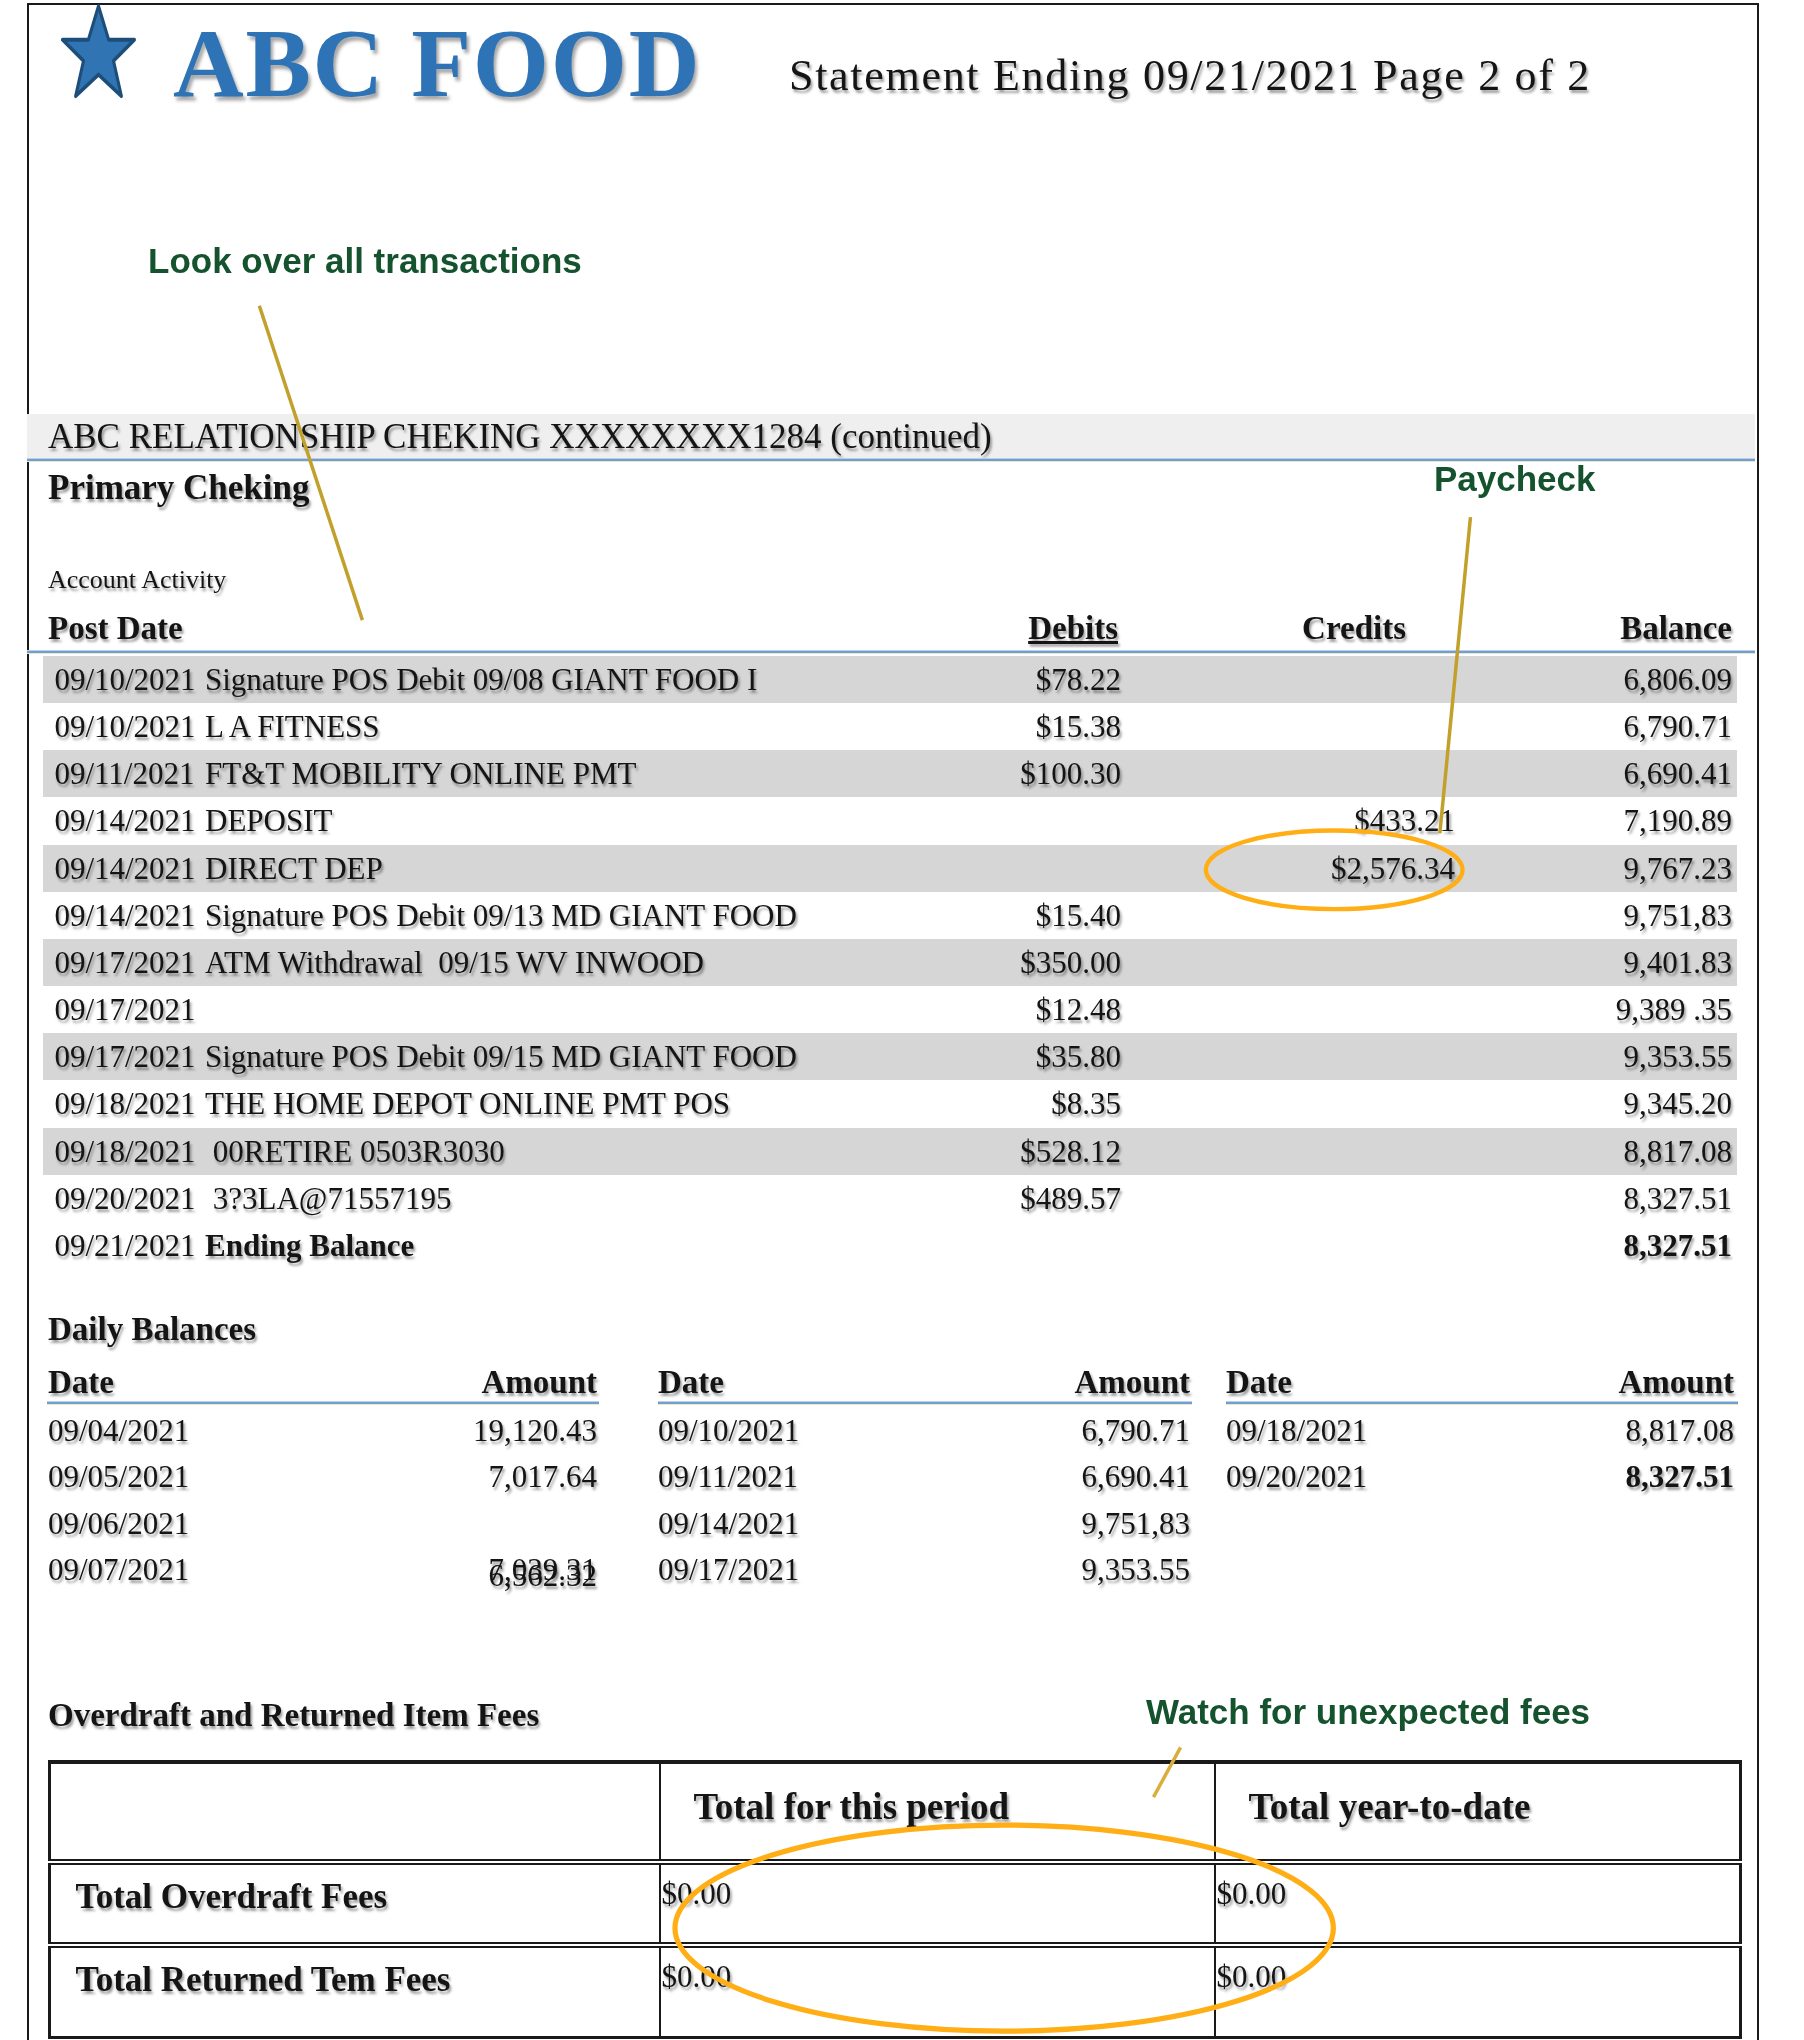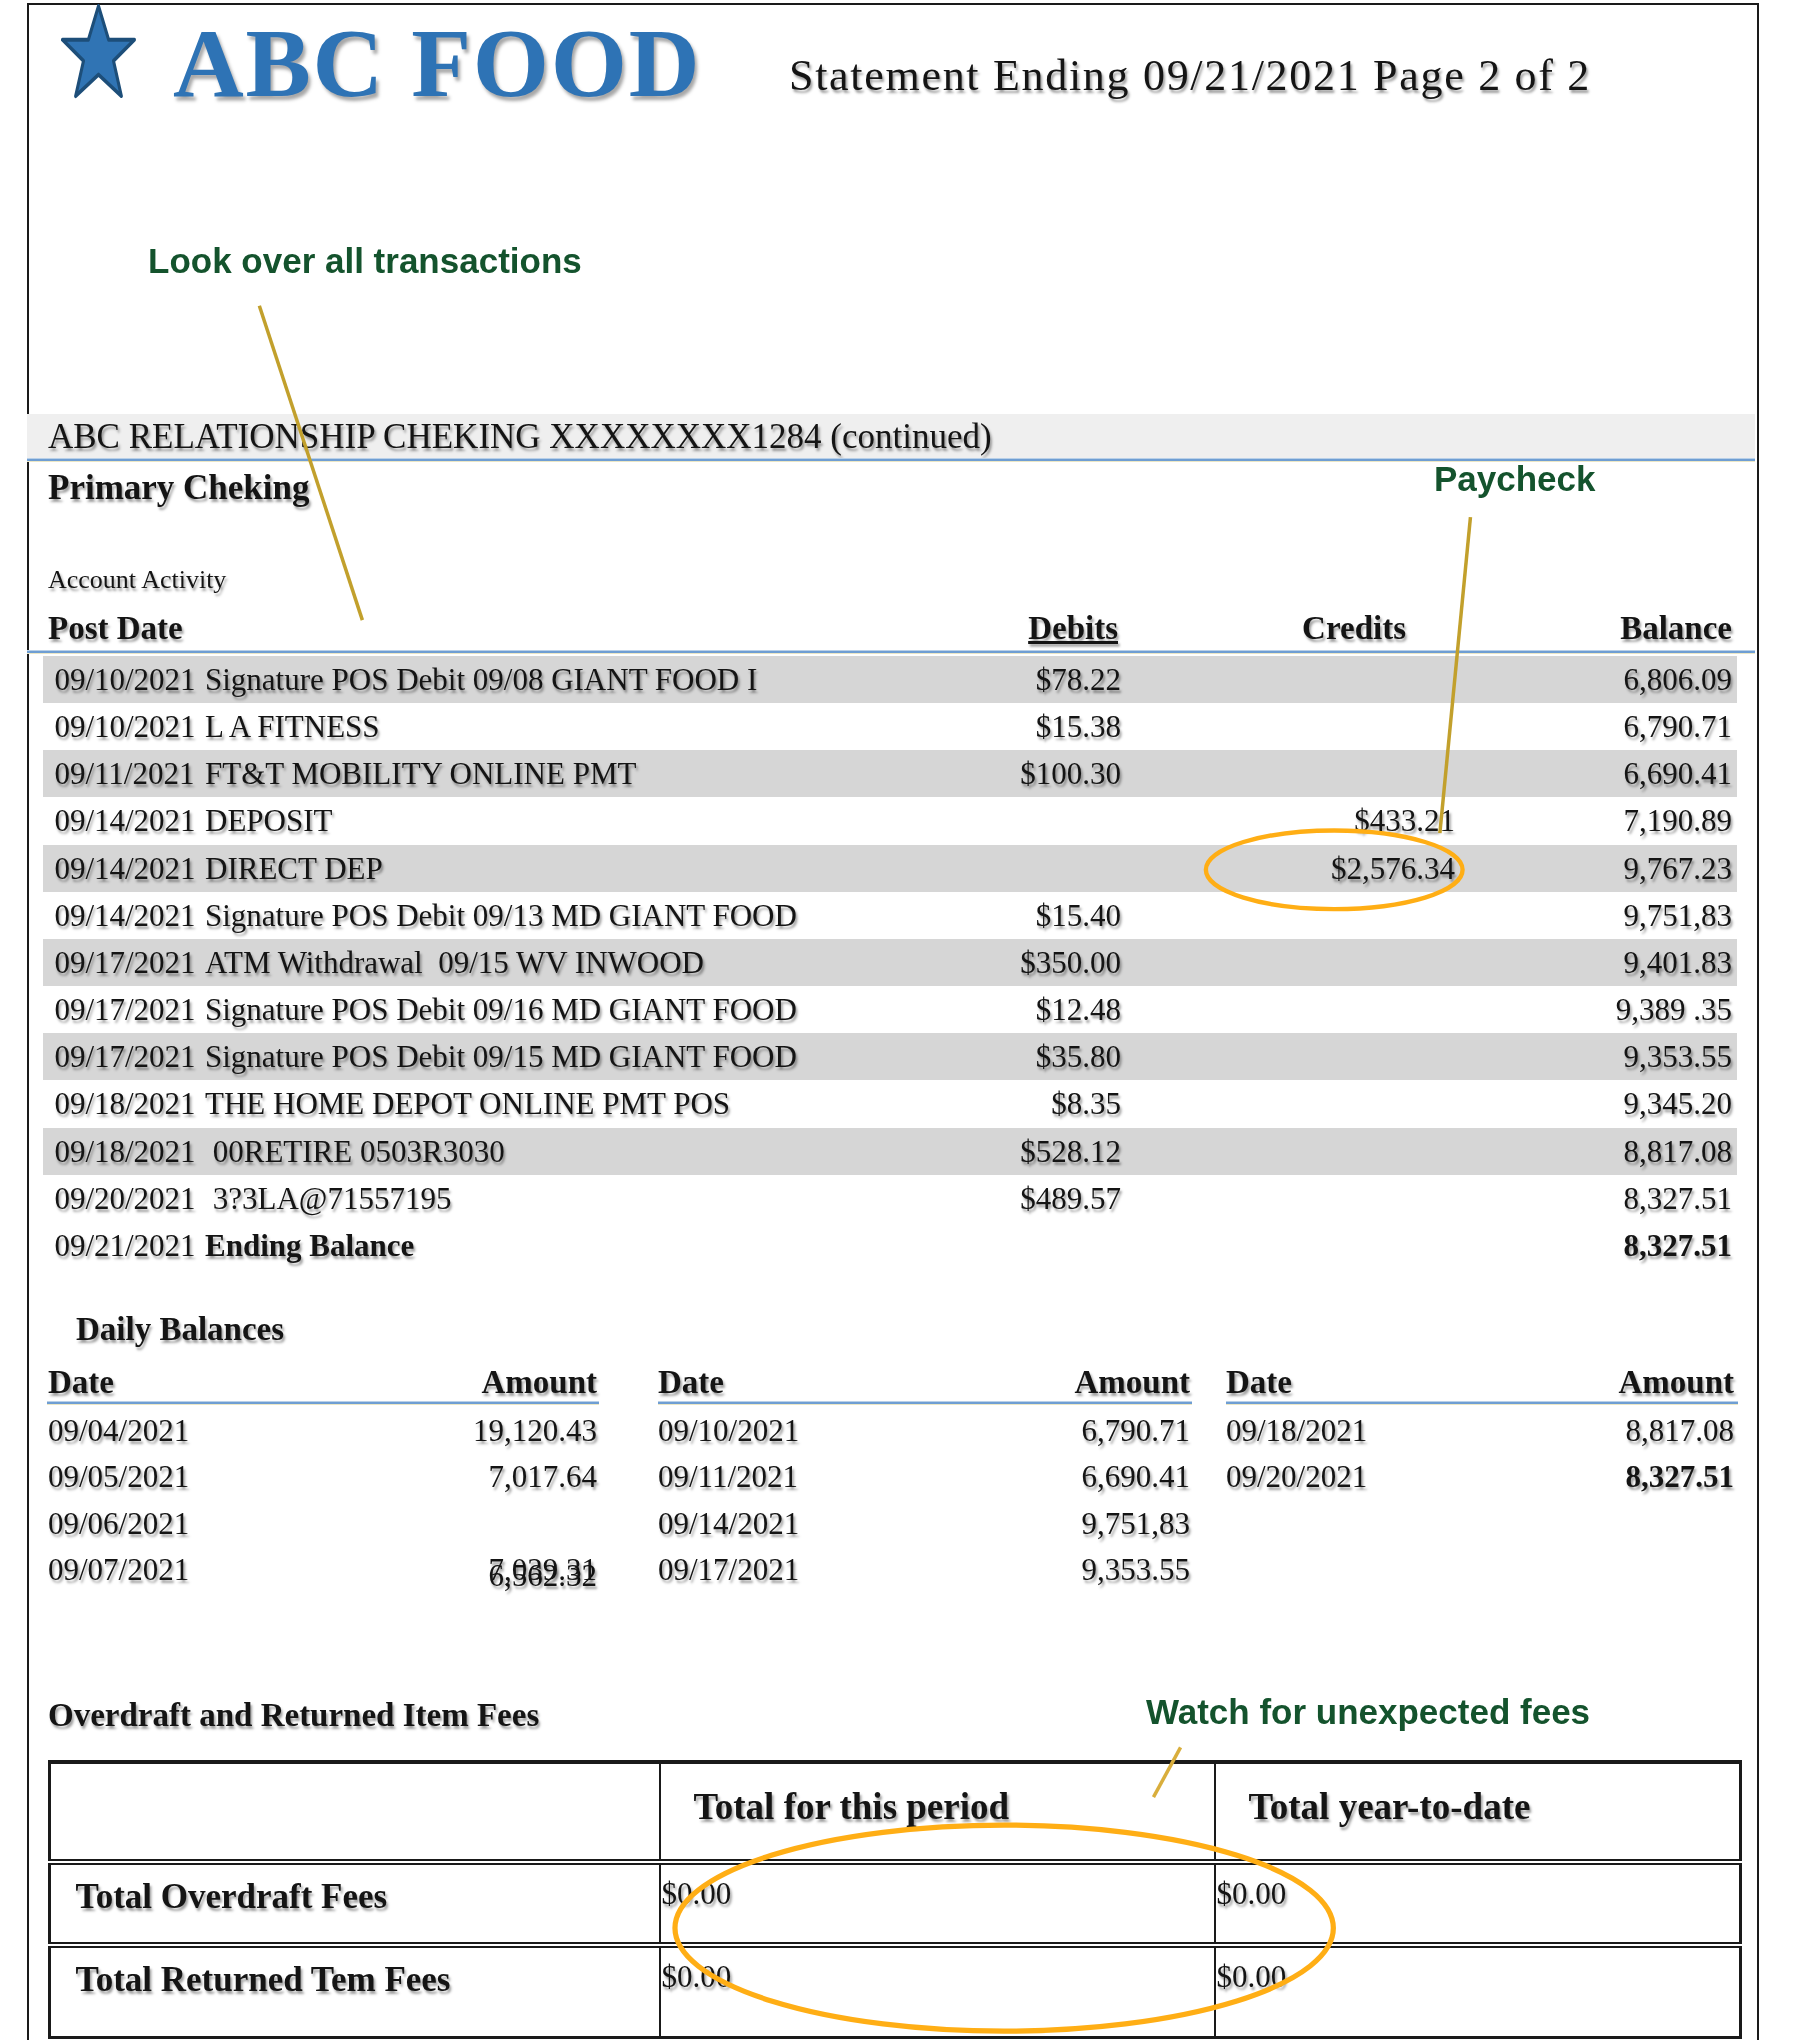--- a/index.html
+++ b/index.html
@@ -39,21 +39,21 @@
   .trow{left:43px;width:1694px;height:47px;line-height:47px;font-size:31px;}
   .trow.shaded{background:#D6D6D6;}
   .trow .cell{position:absolute;top:0;height:47px;line-height:47px;}
   .c-date{left:11.4px;}
   .c-desc{left:162px;white-space:pre;}
   .c-debit{left:816px;width:262px;text-align:right;}
   .c-credit{left:1107px;width:305px;text-align:right;}
   .c-balance{left:1427px;width:262px;text-align:right;}
   .bold{font-weight:bold;}
   
-  .db-title{left:48px;top:1310px;font-size:33px;font-weight:bold;line-height:38px;margin-left:28px;}
+  .db-title{left:48px;top:1310px;font-size:33px;font-weight:bold;line-height:38px;}
   .dbh{top:1363px;height:38px;line-height:38px;font-size:33px;font-weight:bold;}
   .db-rule{top:1401px;}
   .dbr{height:46px;line-height:46px;font-size:31px;}
   .db-amount{text-align:right;}
   
   .fees-title{left:48px;top:1696px;font-size:33px;font-weight:bold;line-height:38px;}
   .fees-table{left:48px;top:1760px;border-collapse:collapse;table-layout:fixed;
     font-family:"Liberation Serif","DejaVu Serif",serif;color:#141414;}
   .fees-table td{border:2.6px solid #1a1a1a;vertical-align:top;overflow:hidden;}
   .fees-table tr.hdr td{border-top:4.4px solid #1a1a1a;border-bottom:6.1px double #1a1a1a;}
@@ -143,21 +143,20 @@
   </div>
   <div class="abs trow shaded sh" style="top:939px">
     <span class="cell c-date">09/17/2021</span>
     <span class="cell c-desc">ATM Withdrawal  09/15 WV INWOOD</span>
     <span class="cell c-debit">$350.00</span>
     <span class="cell c-credit"></span>
     <span class="cell c-balance">9,401.83</span>
   </div>
   <div class="abs trow sh" style="top:986px">
     <span class="cell c-date">09/17/2021</span>
-    <span class="cell c-desc">Signature POS Debit 09/16 MD GIANT FOOD</span>
     <span class="cell c-debit">$12.48</span>
     <span class="cell c-credit"></span>
     <span class="cell c-balance">9,389 .35</span>
   </div>
   <div class="abs trow shaded sh" style="top:1033px">
     <span class="cell c-date">09/17/2021</span>
     <span class="cell c-desc">Signature POS Debit 09/15 MD GIANT FOOD</span>
     <span class="cell c-debit">$35.80</span>
     <span class="cell c-credit"></span>
     <span class="cell c-balance">9,353.55</span>

